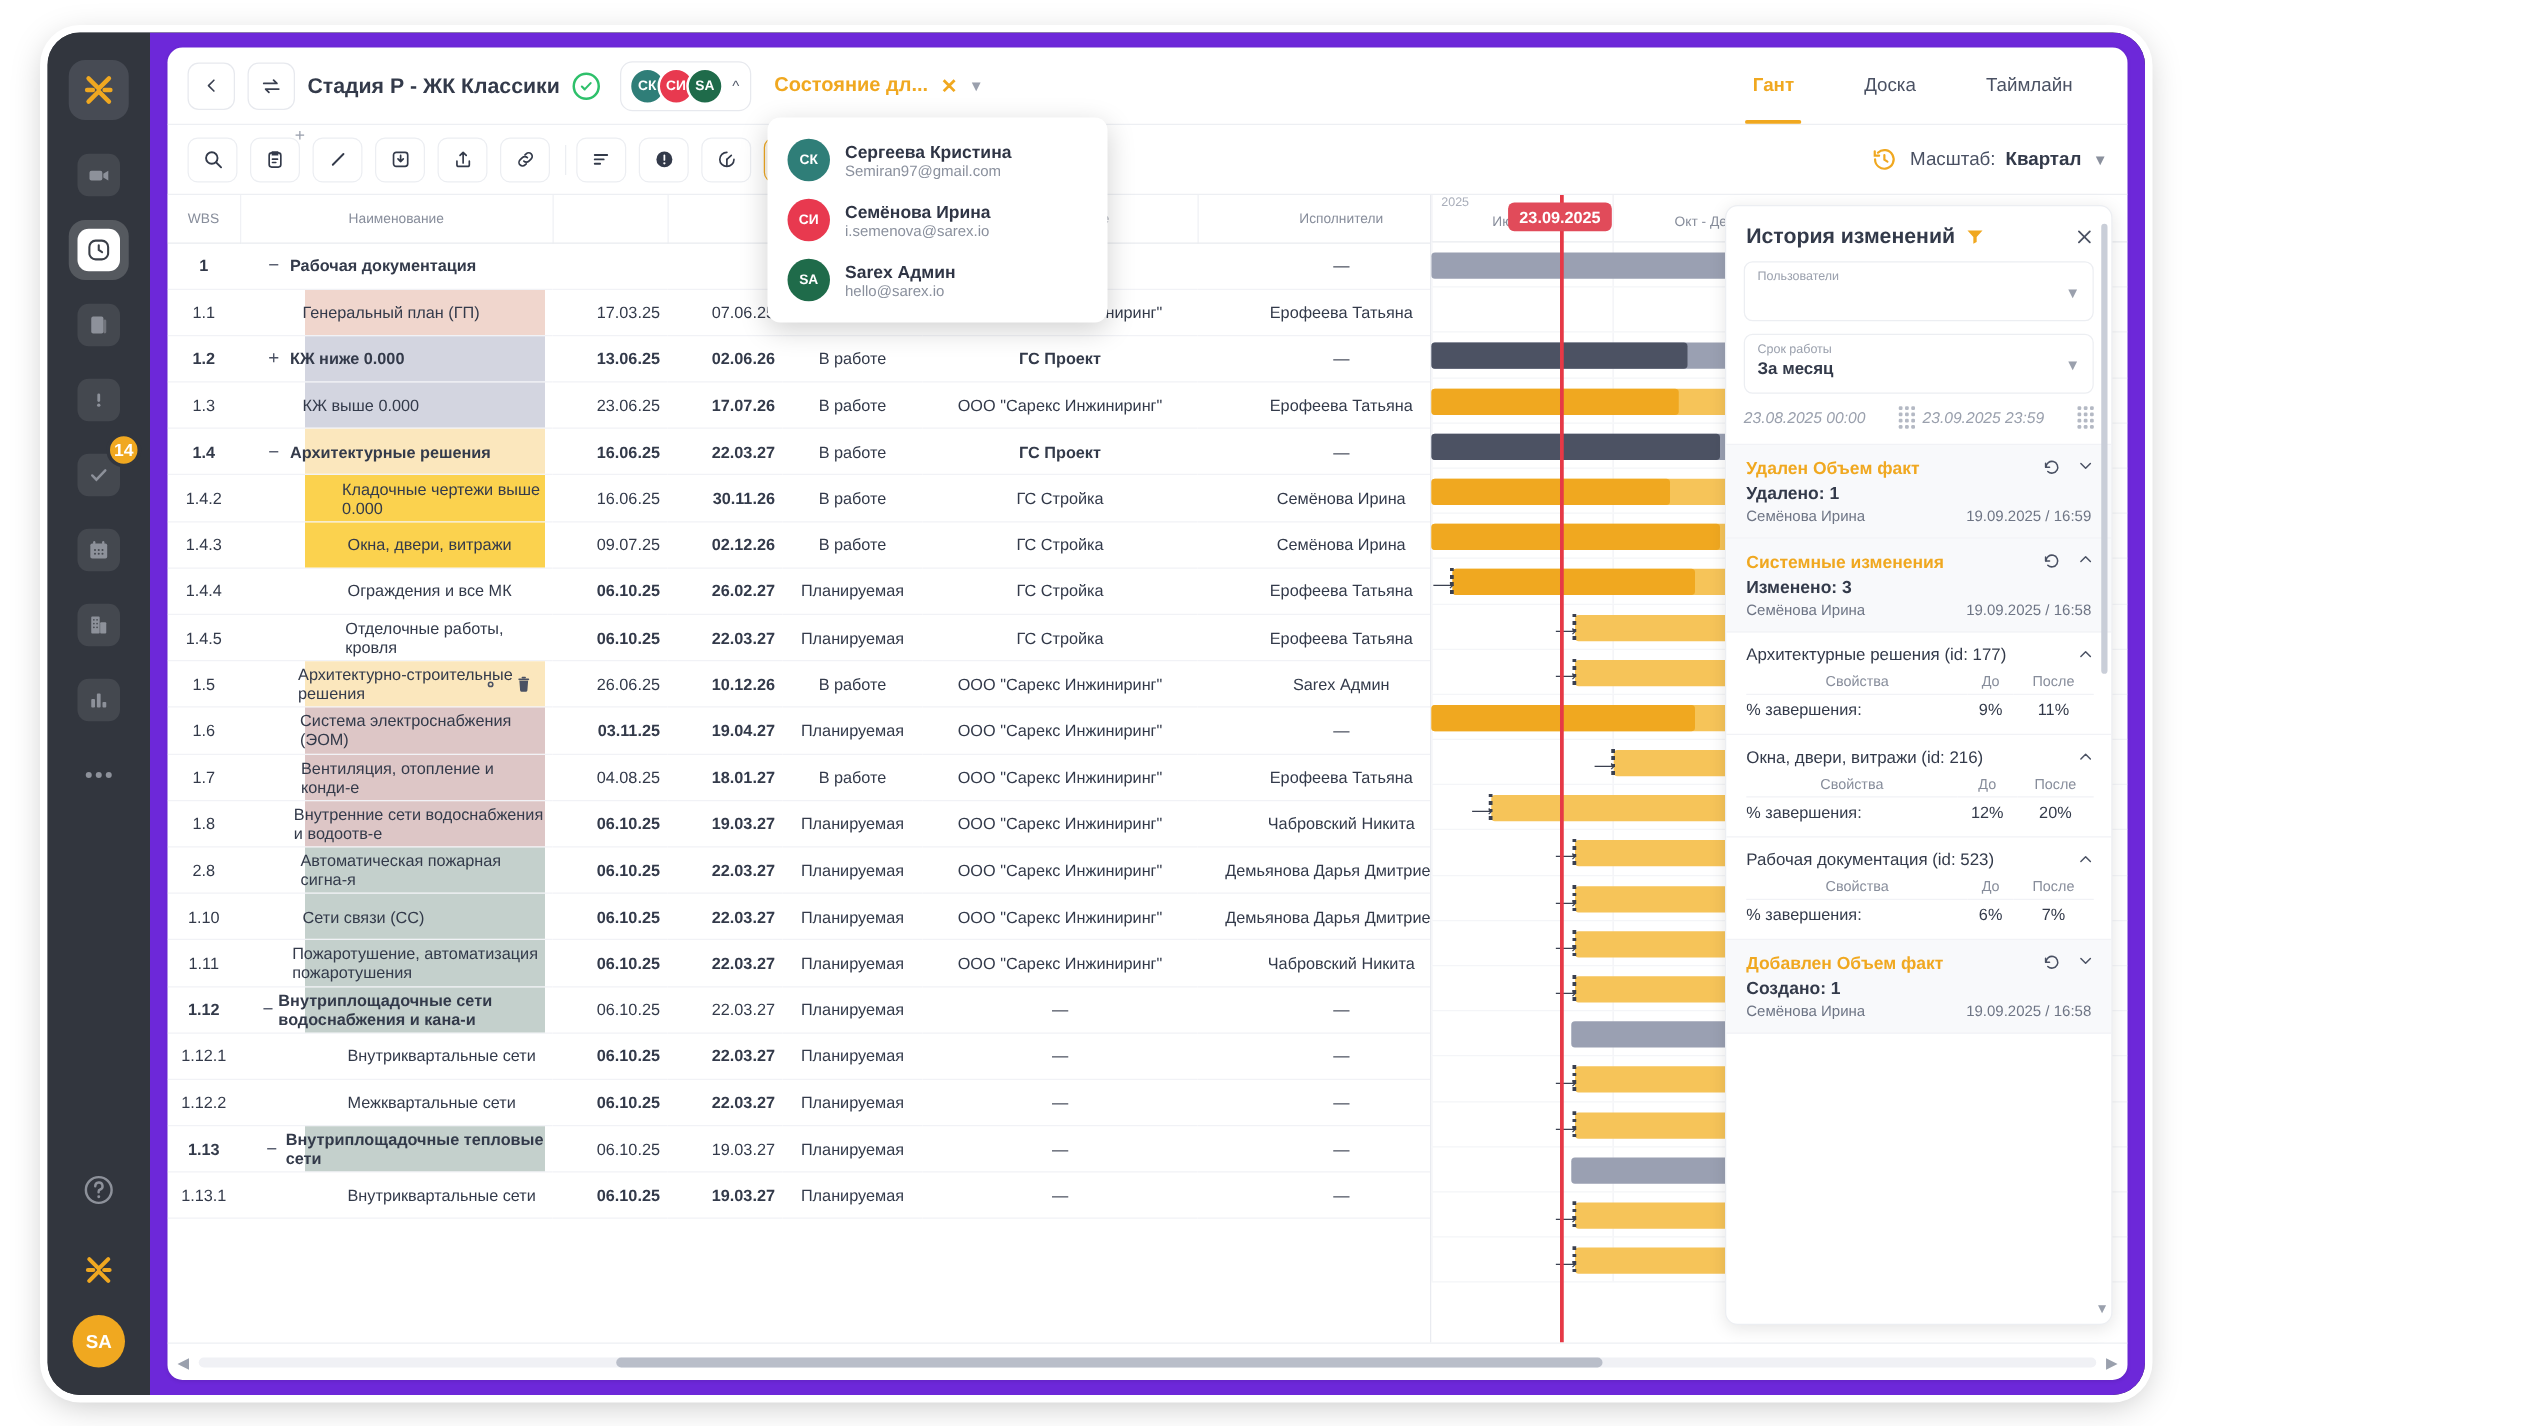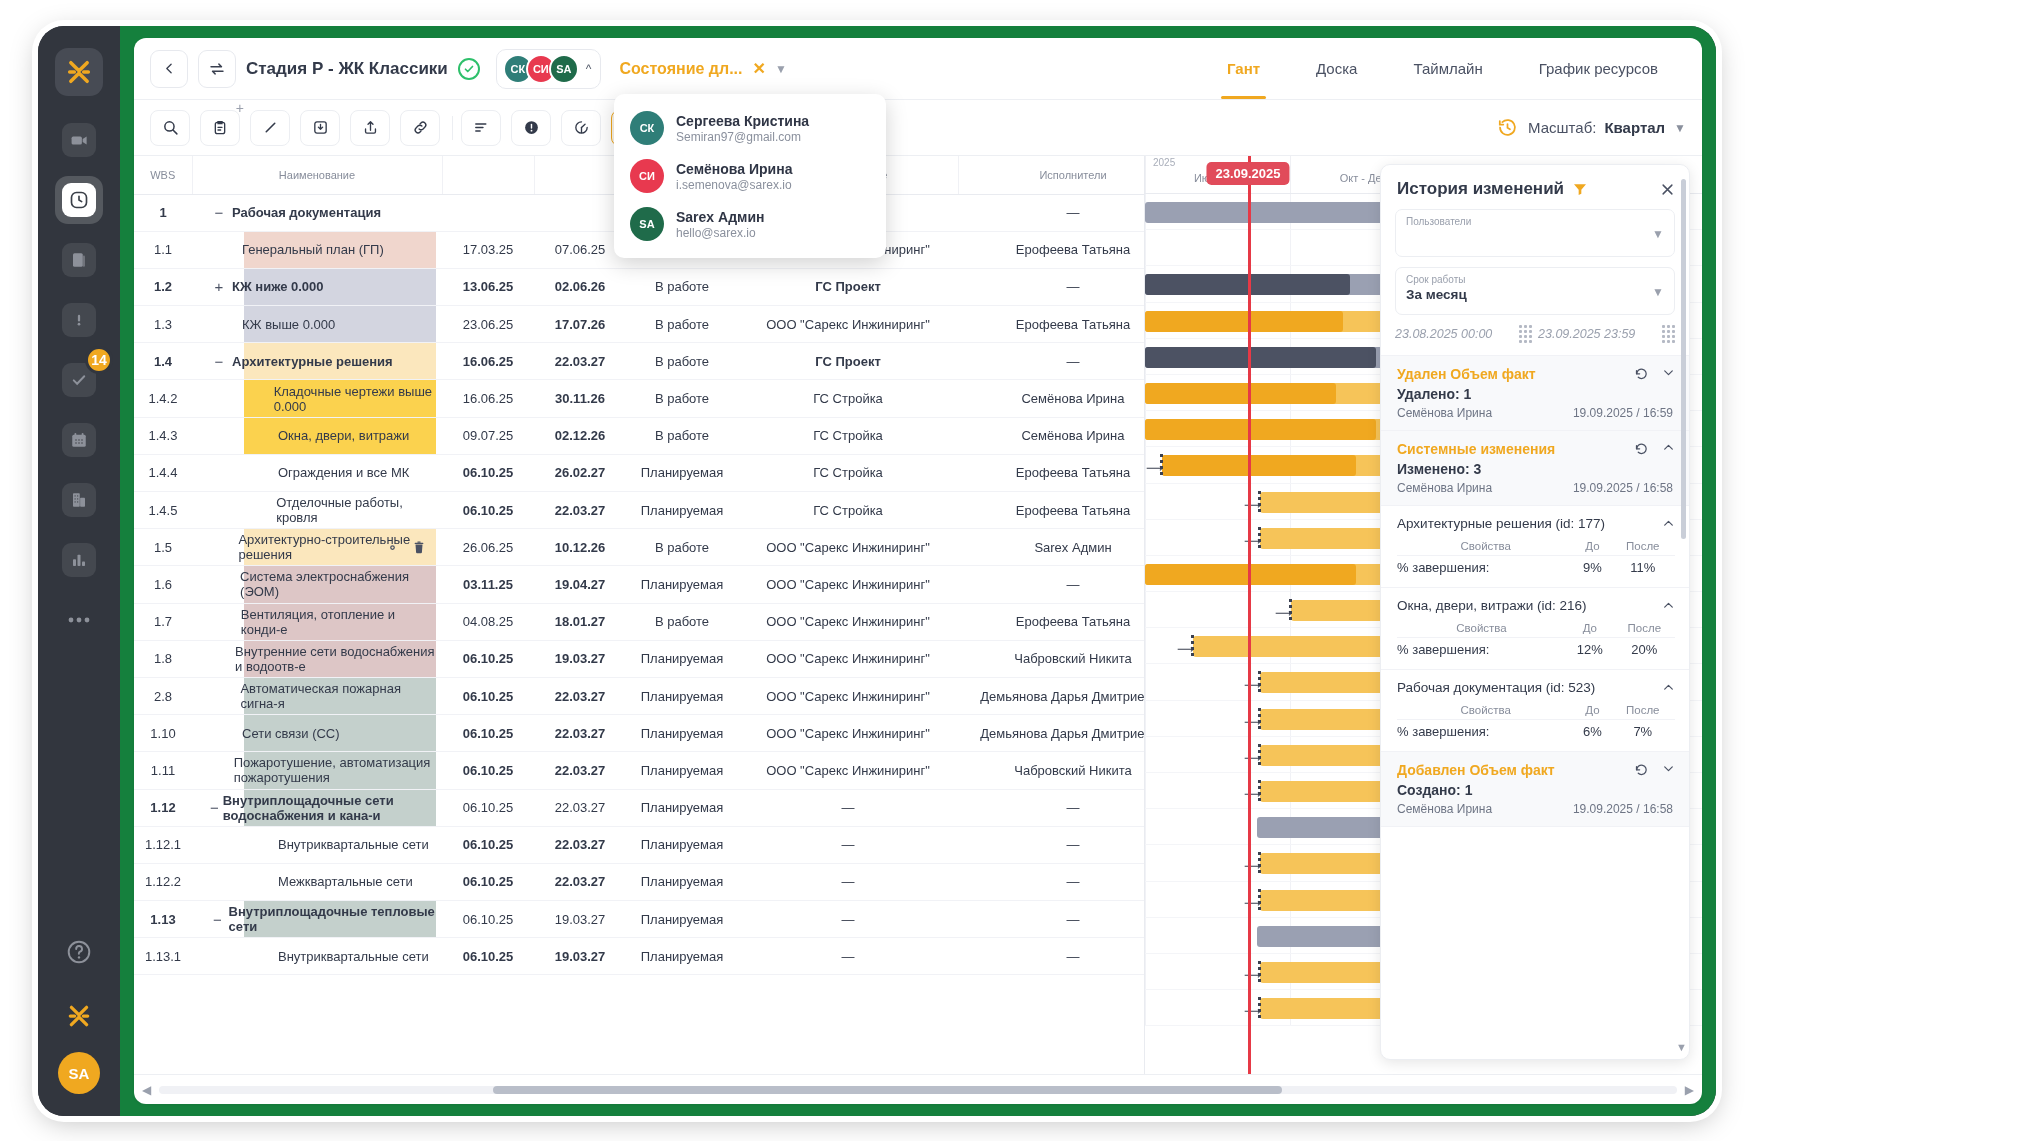--- a/index.html
+++ b/index.html
@@ -44,21 +44,21 @@
   #rail-spacer { flex:1 }
   .rail-bottom { margin-bottom:16px; }
   .avatar-rail {
     width:42px;height:42px;border-radius:50%; background:#f0a820; color:#fff;
     font-size:15px; font-weight:bold; display:flex;align-items:center;justify-content:center;
     margin-bottom:22px;
   }
   
   #app {
     position:absolute; left:82px; top:0; right:0; bottom:0;
-    background:#15803d; padding:12px 14px 12px 14px;
+    background:#6d28d9; padding:12px 14px 12px 14px;
   }
   #card {
     width:100%; height:100%; background:#fff; border-radius:12px;
     box-shadow:0 1px 3px rgba(0,0,0,.08); position:relative; overflow:hidden;
   }
   
   #topbar {
     height:62px; display:flex; align-items:center; padding:0 16px;
     border-bottom:1px solid #edeff3; position:relative;
   }
@@ -110,21 +110,21 @@
     font-size:13px; color:#333a4a; height:36.2px;
     border-bottom:1px solid #f1f2f6;
     padding:0 6px; vertical-align:middle;
   }
   td.wbs { text-align:center; width:58px; font-size:13px;}
   td.name { width:250px; position:relative; padding:0; }
   .name-inner { height:36.2px; display:flex; align-items:center; padding-left:8px; position:relative;}
   .name-fill { position:absolute; left:46px; right:0; top:0; bottom:0; }
   .name-txt { position:relative; z-index:2; }
   .toggler { width:26px;text-align:center;color:#4a5163;font-size:15px;position:relative;z-index:2;}
-  td.dt { width:92px; text-align:center; font-size:13px;}
+  td.dt { width:92px; text-align:right; font-size:13px;}
   td.st { width:112px; text-align:center; font-size:12.5px;}
   td.resp{ width:220px; text-align:center; font-size:12.5px;}
   td.exec{ width:230px; text-align:center; font-size:12.5px;}
   .dim { color:#a9aeba; }
   .bold { font-weight:bold; }
   .st-work { color:#f0a820; }
   .st-done { color:#2ec06b; }
   .st-plan { color:#6e7585; }
   .row-actions { position:absolute; right:10px; top:0; height:36.2px; display:flex; align-items:center; gap:12px; z-index:3; color:#4a5163;}
   
@@ -361,21 +361,20 @@
       </div>
       <div id="state-chip">
         <span>Состояние дл...</span>
         <span class="x">✕</span>
         <span class="dn">▼</span>
       </div>
       <div id="tabs">
         <div class="tab active">Гант</div>
         <div class="tab">Доска</div>
         <div class="tab">Таймлайн</div>
-        <div class="tab">График ресурсов</div>
       </div>
     </div>
 
     <div id="toolbar">
       <div class="tool">
         <svg width="17" height="17" viewBox="0 0 24 24" fill="none" stroke="#333a4a" stroke-width="2.1" stroke-linecap="round">
                 <circle cx="10.5" cy="10.5" r="6.5"></circle>
                 <path d="M15.5 15.5L21 21"></path>
               </svg>
       </div>

